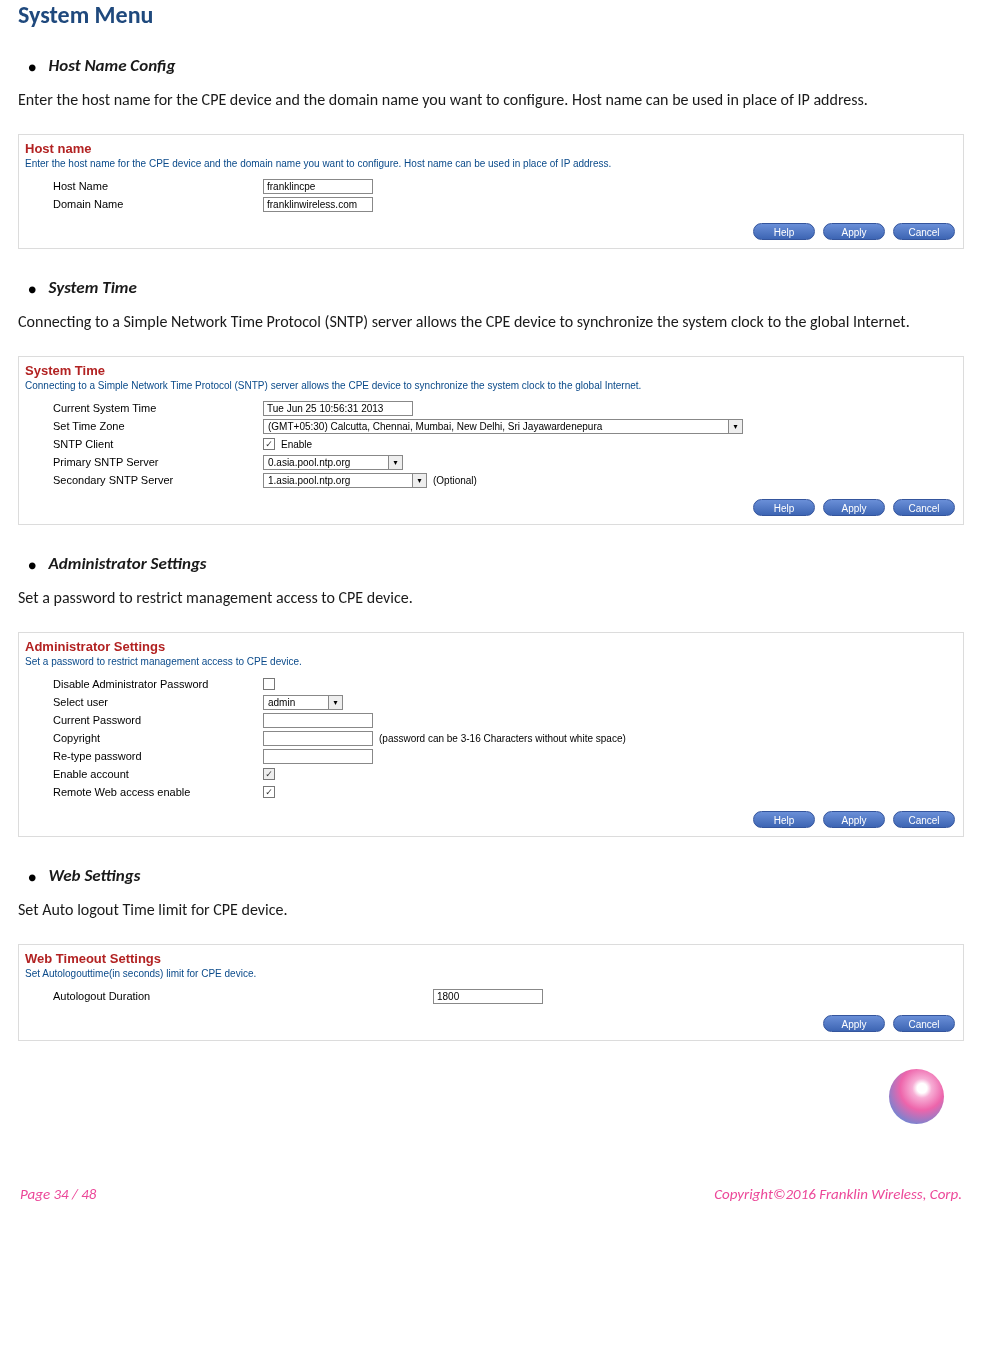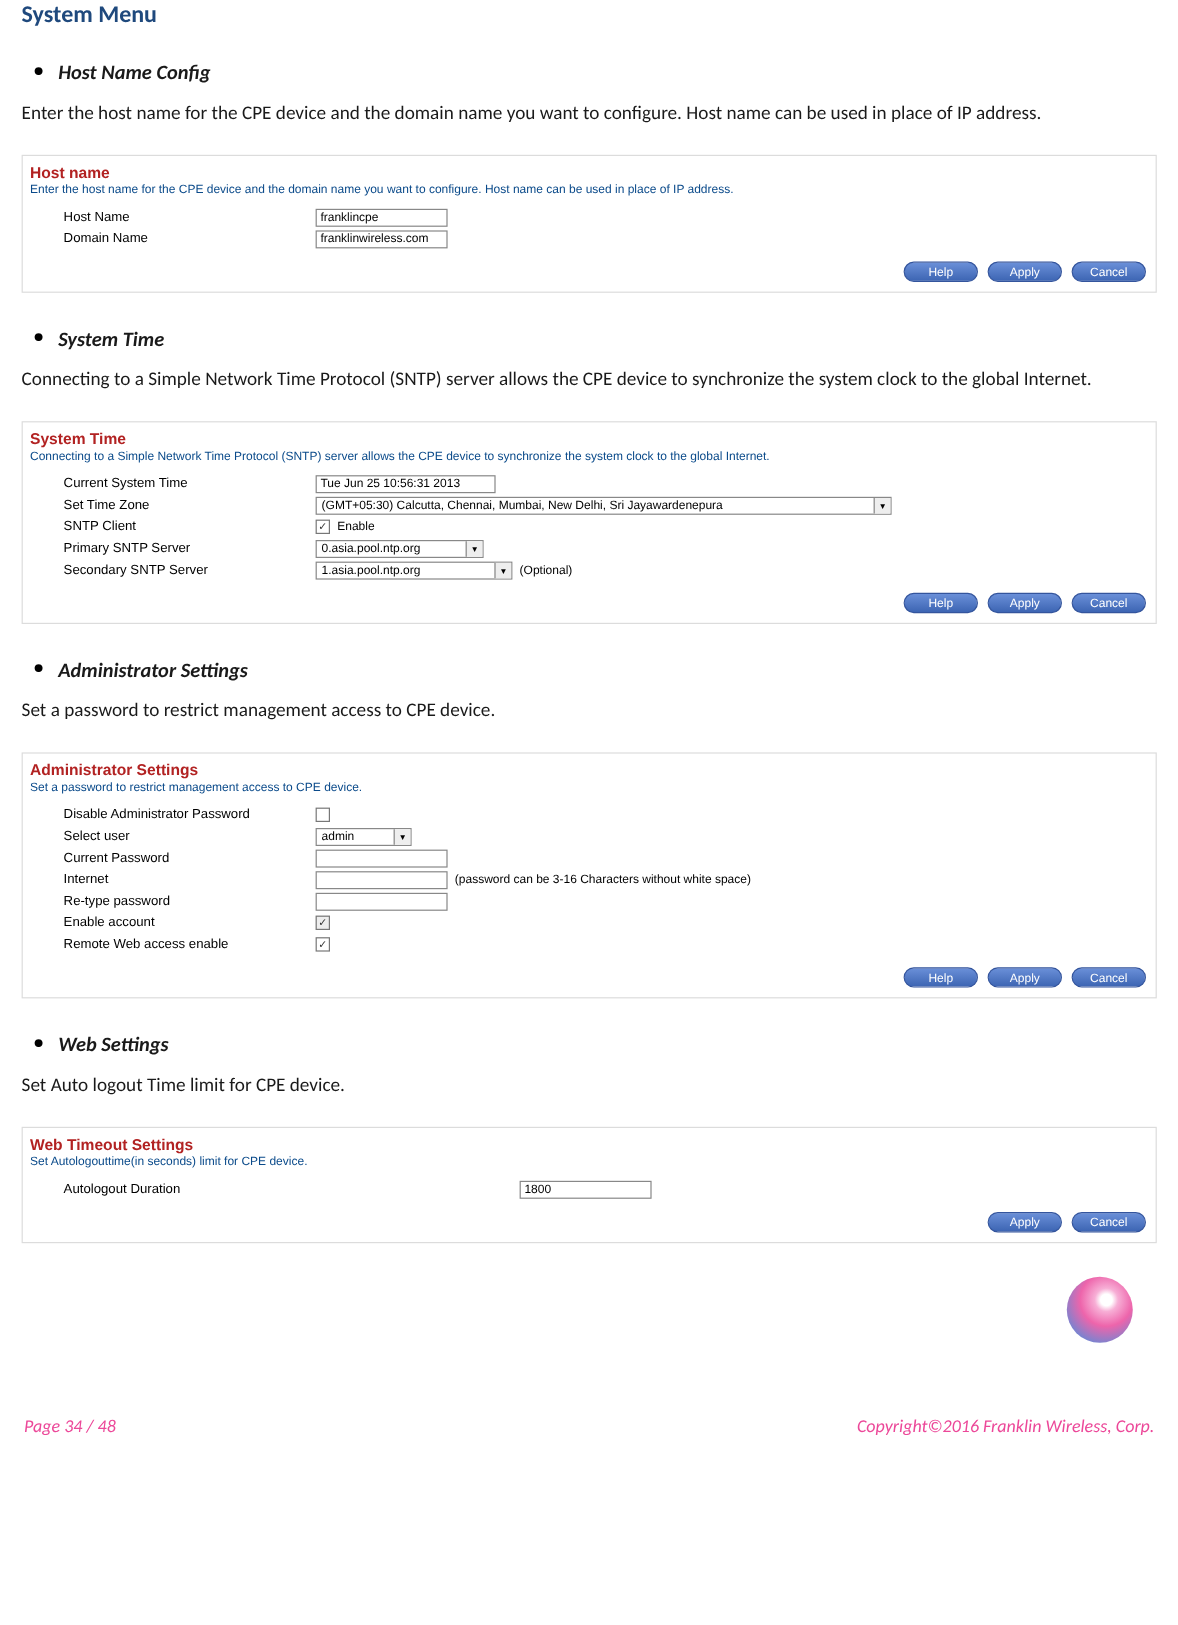--- a/index.html
+++ b/index.html
@@ -5,27 +5,27 @@
   * { box-sizing: border-box; margin: 0; padding: 0; }
   body {
     font-family: Calibri, Arial, sans-serif;
     background: #fff;
     width: 982px;
     padding: 0 18px 0 18px;
     color: #1a1a1a;
   }
   .page-title {
     color: #1F497D;
-    font-size: 20px;
+    font-size: 24px;
     font-weight: bold;
     margin-bottom: 26px;
   }
   .bullet-heading {
     display: flex;
-    align-items: flex-start;
+    align-items: flex-end;
     gap: 10px;
     margin-left: 10px;
     margin-bottom: 10px;
     font-style: italic;
     font-size: 17px;
     font-weight: 600;
   }
   .bullet-heading::before {
     content: "●";
     font-style: normal;
@@ -259,21 +259,21 @@
         <span class="select-wrap" style="width:80px">
           <span class="select-text" style="flex:1">admin</span>
           <span class="select-arrow">▾</span>
         </span>
       </div>
       <div class="field-row">
         <span class="field-label">Current Password</span>
         <input class="field-input w-sm" type="password" style="">
       </div>
       <div class="field-row">
-        <span class="field-label">Internet</span>
+        <span class="field-label">Copyright</span>
         <input class="field-input w-sm" type="password" style="">
         <span class="hint">(password can be 3-16 Characters without white space)</span>
       </div>
       <div class="field-row">
         <span class="field-label">Re-type password</span>
         <input class="field-input w-sm" type="password" style="">
       </div>
       <div class="field-row">
         <span class="field-label">Enable account</span>
         <span class="checkbox" style="background:#eee">✓</span>

